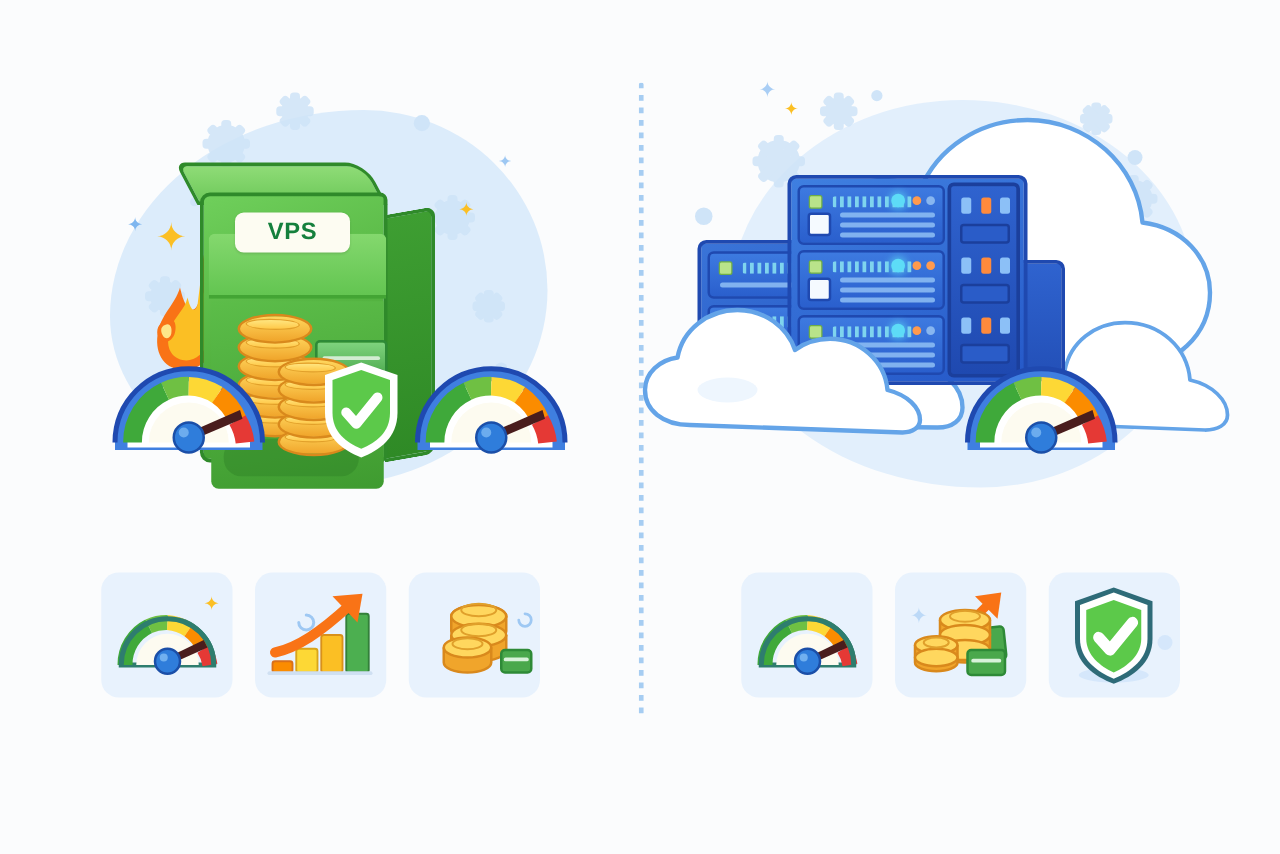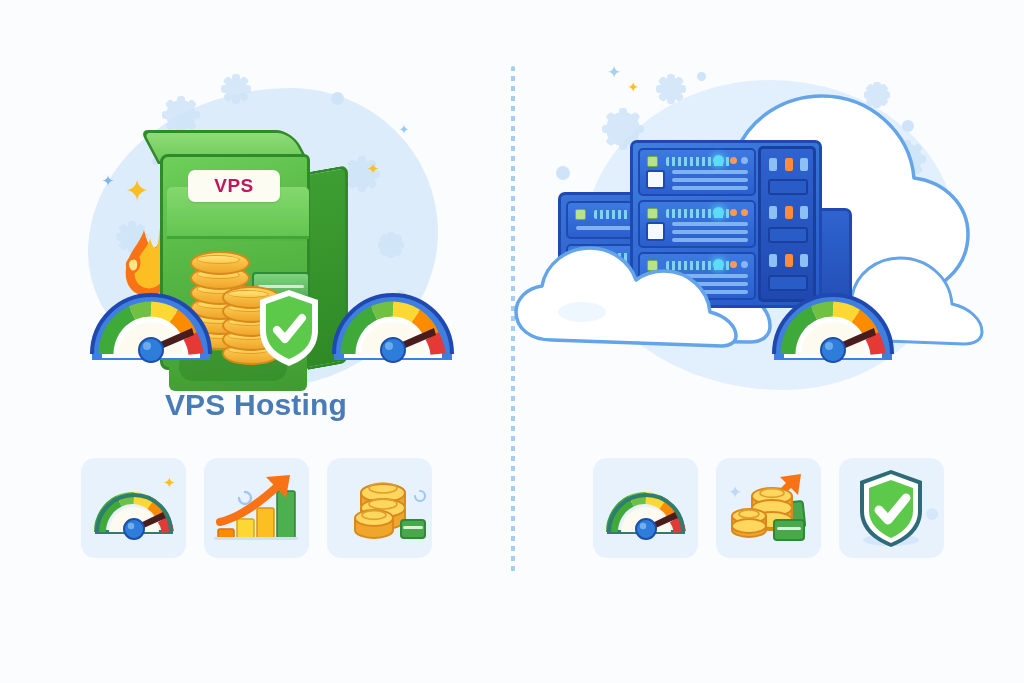--- a/index.html
+++ b/index.html
@@ -118,21 +118,21 @@
     border-bottom: 3px solid #43a534; border-radius: 5px 5px 0 0;
   }
   .vpsbox .label {
     position: absolute; left: 28px; top: 40px;
     width: 92px; height: 32px;
     background: #fdfcf2; border-radius: 7px;
     display: flex; align-items: center; justify-content: center;
     box-shadow: 0 1px 2px rgba(0,0,0,.12);
   }
   .vpsbox .label span {
-    font-size: 19px; font-weight: bold; letter-spacing: .5px; color: #be185d;
+    font-size: 19px; font-weight: bold; letter-spacing: .5px; color: #15803d;
   }
   .vpsbox .cavity {
     position: absolute; left: 6px; top: 84px; width: 138px; height: 150px;
     background: linear-gradient(170deg,#5cbd49,#3f9b30);
     border-radius: 0 0 6px 6px;
   }
   .vpsbox .shade {
     position: absolute; left: 10px; bottom: 10px; width: 108px; height: 30px;
     background: rgba(40,120,35,.35); border-radius: 14px;
   }
@@ -409,21 +409,20 @@
           <path d="M102 64 A45 45 0 0 1 108 82" fill="none" stroke="#e53935" stroke-width="15"></path>
           <path d="M31 82 A32 32 0 0 1 95 82 Z" fill="#fdfbf0"></path>
           <path d="M63 74 L104 56 L106 63 L66 80 Z" fill="#4a1d1d"></path>
           <circle cx="63" cy="78" r="12" fill="#2f7ddb" stroke="#1b4fa8" stroke-width="2"></circle>
           <circle cx="59" cy="74" r="4" fill="#7cb8f2" opacity=".8"></circle>
         </svg>
       </div>
 
     </div>
 
-    <div class="heading" style="color: rgb(74, 123, 181);">VPS Hosting</div>
 
     <div class="cards">
 
       <div class="card">
         <div class="art">
           <svg viewBox="0 0 105 100">
             <path d="M16 74 A37 37 0 0 1 90 74 Z" fill="none" stroke="#2e7d6e" stroke-width="4"></path>
             <path d="M19 74 A34 34 0 0 1 38 43" fill="none" stroke="#3fa93a" stroke-width="12"></path>
             <path d="M38 43 A34 34 0 0 1 53 40" fill="none" stroke="#6fc043" stroke-width="12"></path>
             <path d="M53 40 A34 34 0 0 1 70 46" fill="none" stroke="#fdd835" stroke-width="12"></path>

